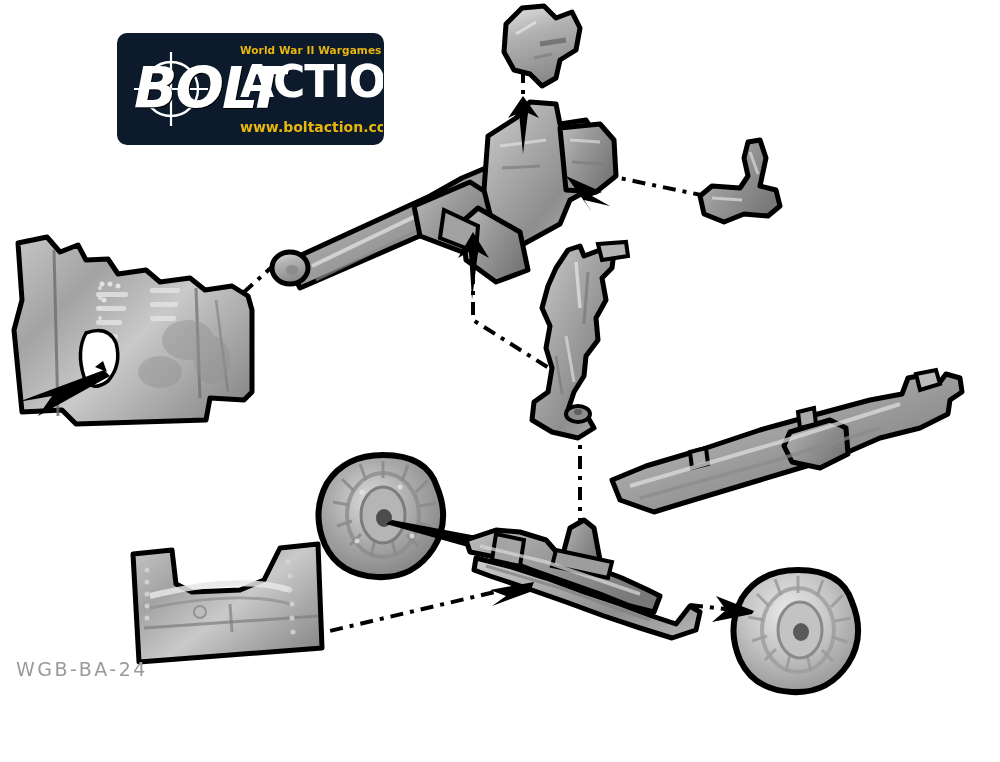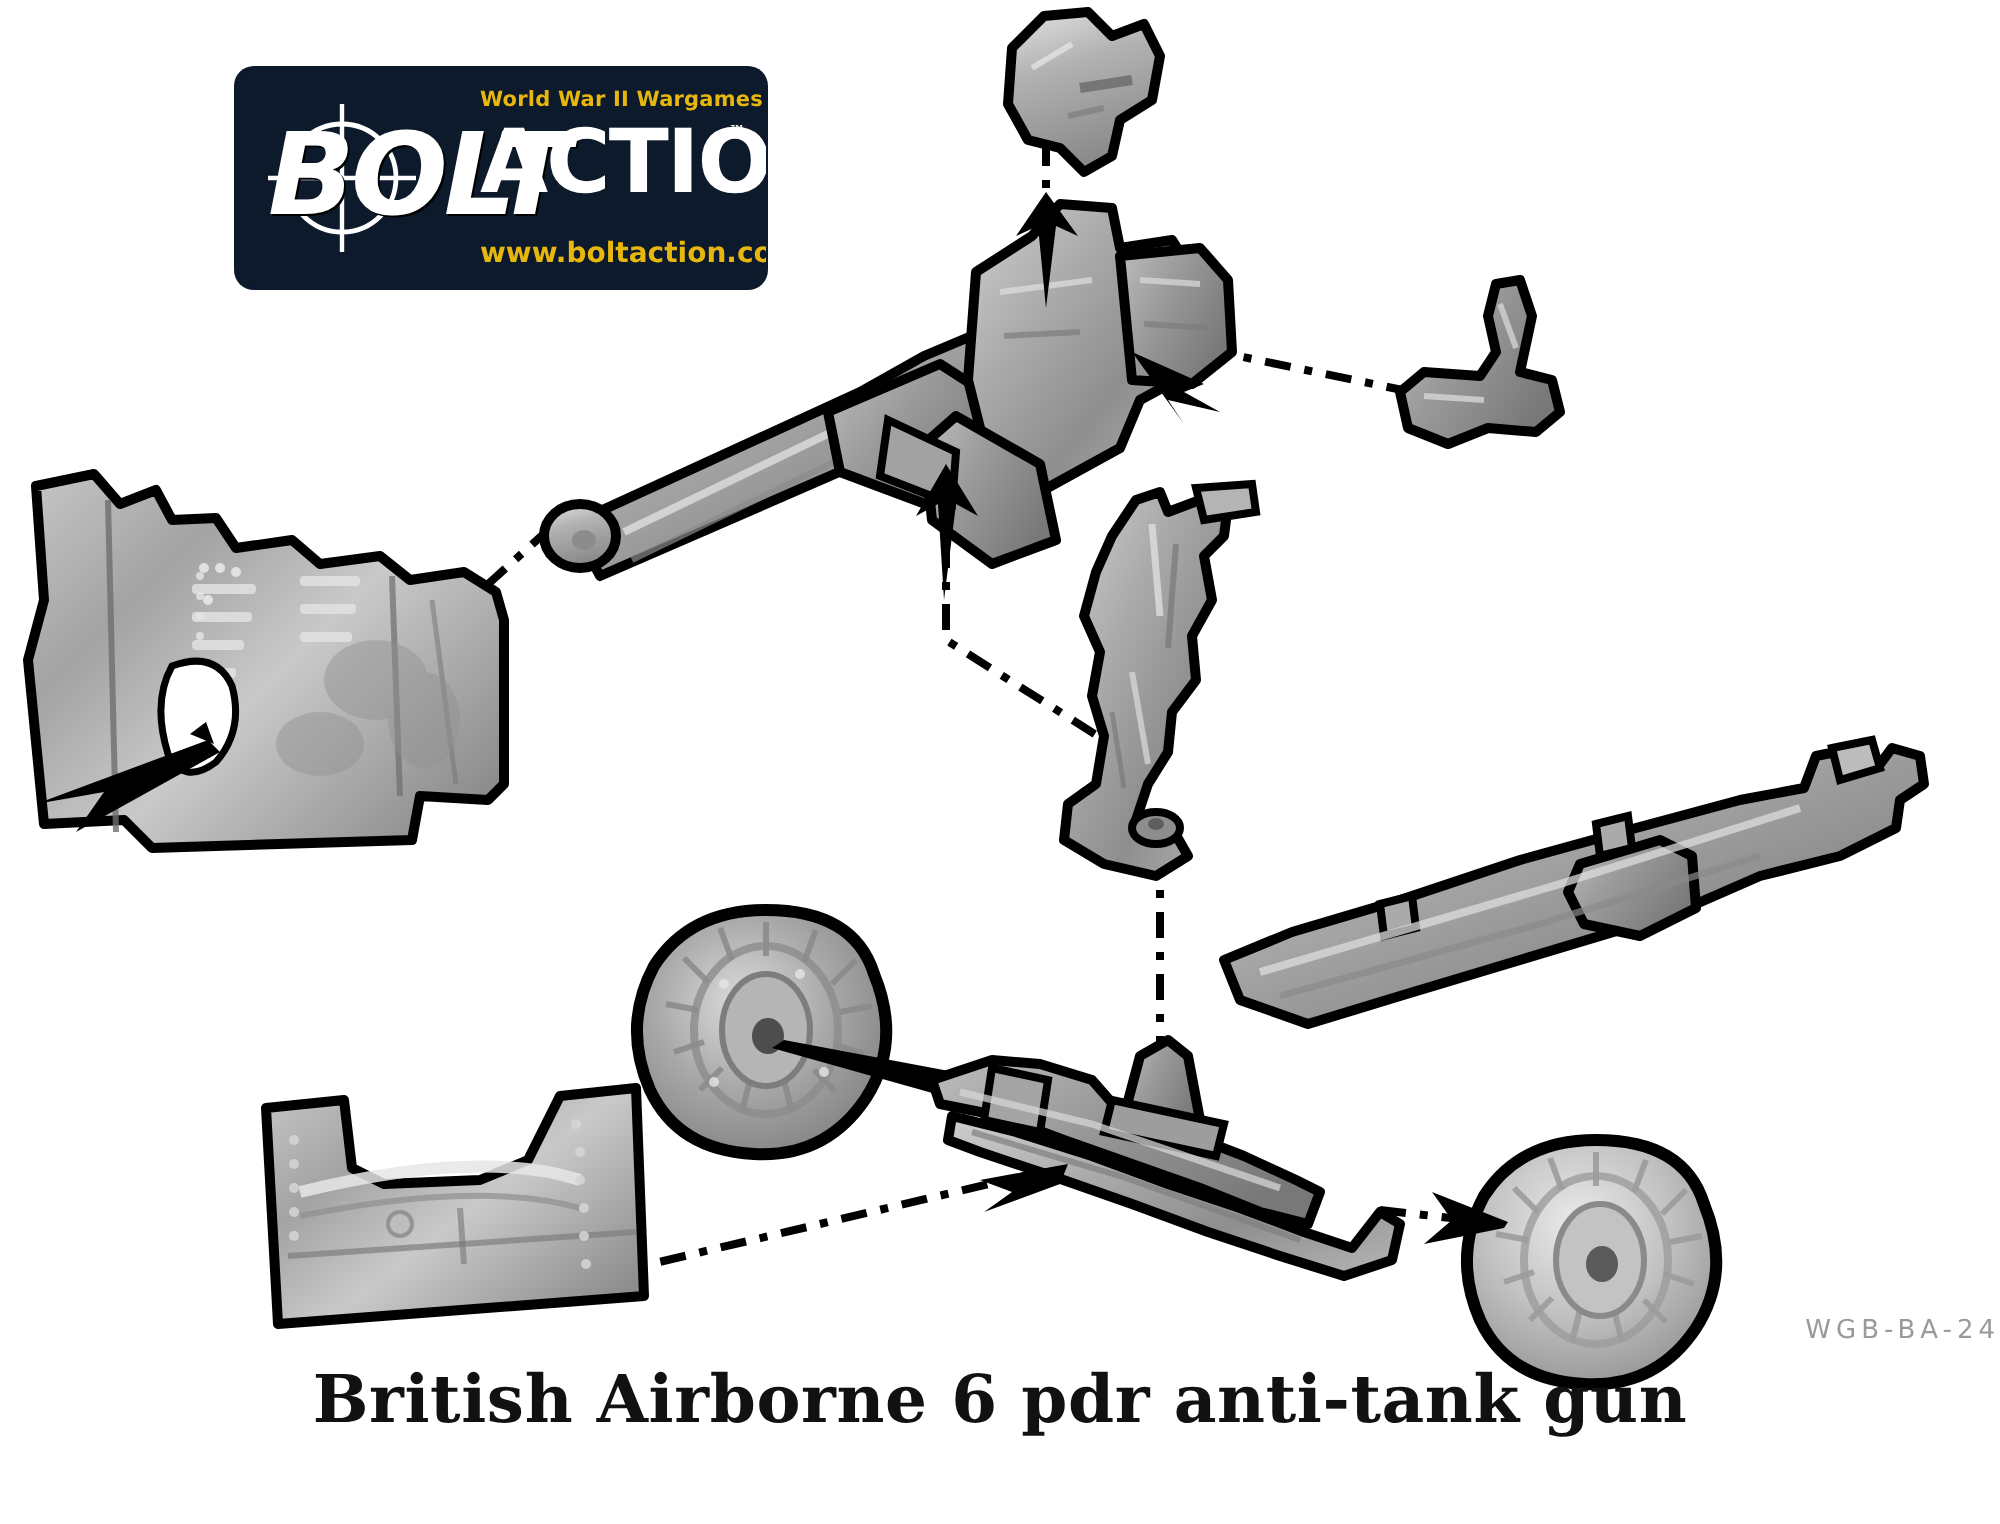--- a/index.html
+++ b/index.html
@@ -23,22 +23,22 @@
         font-size:57px;font-style:italic;letter-spacing:-2px;line-height:1;
         text-shadow:1px 1px 0 #000;}
   #logo .action{position:absolute;left:122px;top:26px;
         color:#fff;font-family:"DejaVu Sans",sans-serif;font-weight:bold;
         font-size:44px;letter-spacing:-1px;line-height:1;}
   #logo .tm{position:absolute;left:246px;top:28px;color:#fff;
         font-family:"DejaVu Sans",sans-serif;font-size:9px;}
   #logo .crosshair{position:absolute;left:14px;top:16px;width:78px;height:78px;}
 
   
-  #sku{position:absolute;left:0;right:0;top:658px;text-align:right;
-       color:#9a9a9a;font-family:"DejaVu Sans",sans-serif;font-size:13px;
+  #sku{position:absolute;left:0;right:0;top:658px;text-align:left;
+       color:#9a9a9a;font-family:"DejaVu Sans",sans-serif;font-size:19px;
        letter-spacing:2.5px;padding-left:16px;}
   #title{position:absolute;left:0;right:0;top:680px;text-align:center;
        color:#111;font-family:"DejaVu Serif",serif;font-size:33px;
        font-weight:bold;letter-spacing:.3px;}
   #site{position:absolute;left:0;right:0;top:732px;text-align:center;
        color:#1a1a1a;font-family:"DejaVu Sans",sans-serif;font-size:14px;
        font-weight:bold;letter-spacing:.4px;}
 
   #art{position:absolute;left:0;top:0;width:1000px;height:762px;}
 </style>
@@ -338,15 +338,14 @@
       <line x1="2" y1="39" x2="76" y2="39" stroke="#ffffff" stroke-width="2.2"></line>
     </svg>
     <div class="tagline">World War II Wargames Rules</div>
     <div class="bolt">BOLT</div>
     <div class="action">ACTION</div>
     <div class="tm">™</div>
     <div class="url">www.boltaction.com</div>
   </div>
 
   <div id="sku">WGB-BA-24</div>
-  <div id="title">British Airborne 6 pdr anti-tank gun</div>
 
 </div>
 
 </body></html>

